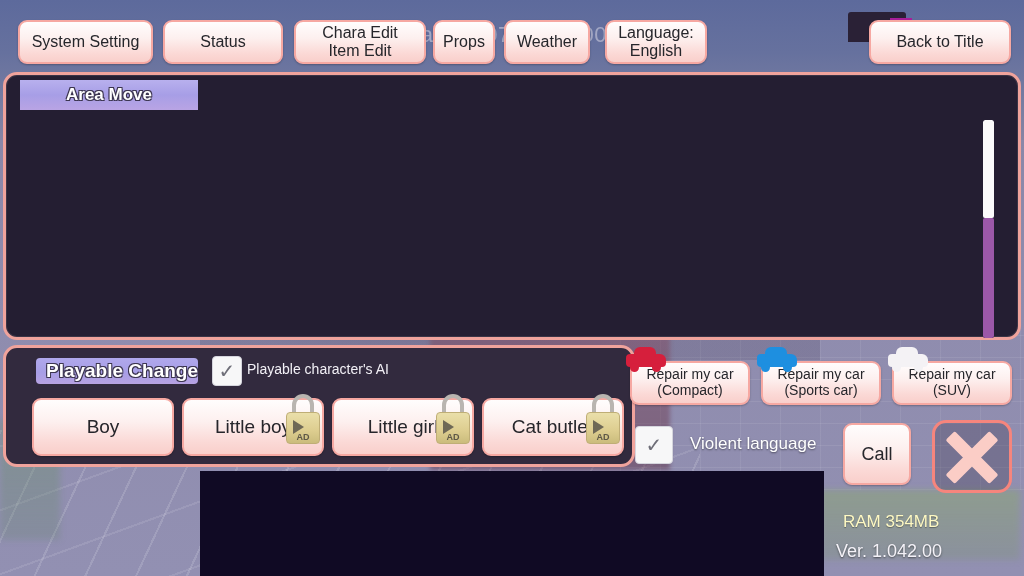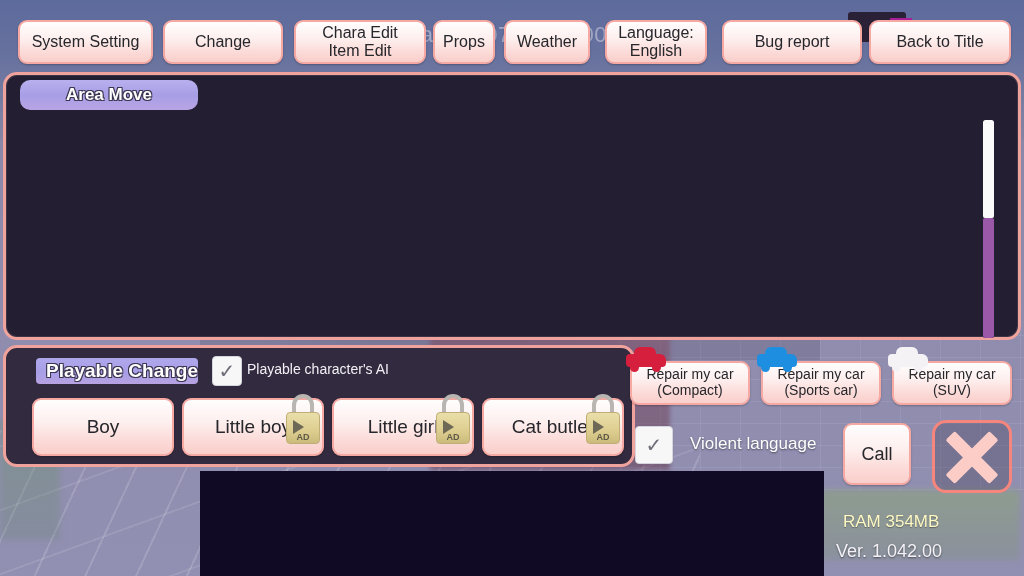--- a/index.html
+++ b/index.html
@@ -55,21 +55,21 @@
   #top-dark-tab{position:absolute;left:848px;top:12px;width:58px;height:30px;
     background:#2a2136;border-radius:3px 3px 0 0;}
   #top-magenta{position:absolute;left:890px;top:18px;width:22px;height:34px;background:#a81f9a;}
 
   
   #area-panel{position:absolute;left:3px;top:72px;width:1018px;height:268px;z-index:5;
     background:#241e32;border:3px solid #f0a39c;border-radius:14px;box-sizing:border-box;
     box-shadow:0 0 0 1px rgba(255,255,255,.10) inset;}
   #area-title{position:absolute;left:20px;top:80px;width:178px;height:30px;z-index:7;
     background:linear-gradient(180deg,#b8b0ee 0%,#a79ee6 50%,#b9a4e4 100%);
-    border-radius:10px;display:flex;align-items:center;justify-content:center;
+    border-radius:0;display:flex;align-items:center;justify-content:center;
     color:#ffffff;font-size:17px;font-weight:bold;
     text-shadow:-1px -1px 0 #3c3550,1px -1px 0 #3c3550,-1px 1px 0 #3c3550,1px 1px 0 #3c3550;}
   #area-grid-wrap{position:absolute;left:22px;top:118px;width:952px;height:212px;
     background:rgba(132,132,142,.62);border-radius:4px;overflow:hidden;box-sizing:border-box;}
   #area-grid{display:grid;grid-template-columns:repeat(7,1fr);gap:9px;padding:10px;box-sizing:border-box;}
   #area-grid .pbtn{height:48px;font-size:16px;padding:0 4px;}
   .info-i{position:absolute;left:7px;top:9px;color:#ff22cc;font-weight:bold;font-size:17px;
     font-family:"Liberation Serif",serif;line-height:1;}
   #area-scroll{position:absolute;left:983px;top:120px;width:11px;height:218px;z-index:7;
     background:#2e2740;border-radius:2px;overflow:hidden;}
@@ -148,26 +148,25 @@
   <div class="bg-green"></div>
   <div class="bg-green2"></div>
 </div>
 
 <div id="hud-status">Day 1 - 07:45  ¥ 5000</div>
 
 <div id="top-dark-tab"></div>
 <div id="top-magenta"></div>
 <div id="topbar">
     <div class="pbtn" style="left: 18px; width: 135px;">System Setting</div>
-    <div class="pbtn" style="left: 163px; width: 120px;">Change</div>
+    <div class="pbtn" style="left: 163px; width: 120px;">Status</div>
     <div class="pbtn" style="left: 294px; width: 132px;">Chara Edit<br>Item Edit</div>
     <div class="pbtn" style="left: 433px; width: 62px;">Props</div>
     <div class="pbtn" style="left: 504px; width: 86px;">Weather</div>
     <div class="pbtn" style="left: 605px; width: 102px;">Language:<br>English</div>
-    <div class="pbtn" style="left: 722px; width: 140px;">Bug report</div>
     <div class="pbtn" style="left: 869px; width: 142px;">Back to Title</div>
   </div>
 
 <div id="area-panel"></div>
 <div id="area-title">Area Move</div>
 <div id="area-grid-wrap">
   <div id="area-grid">
       <div class="pbtn">
         <span>School gate</span>
       </div>

